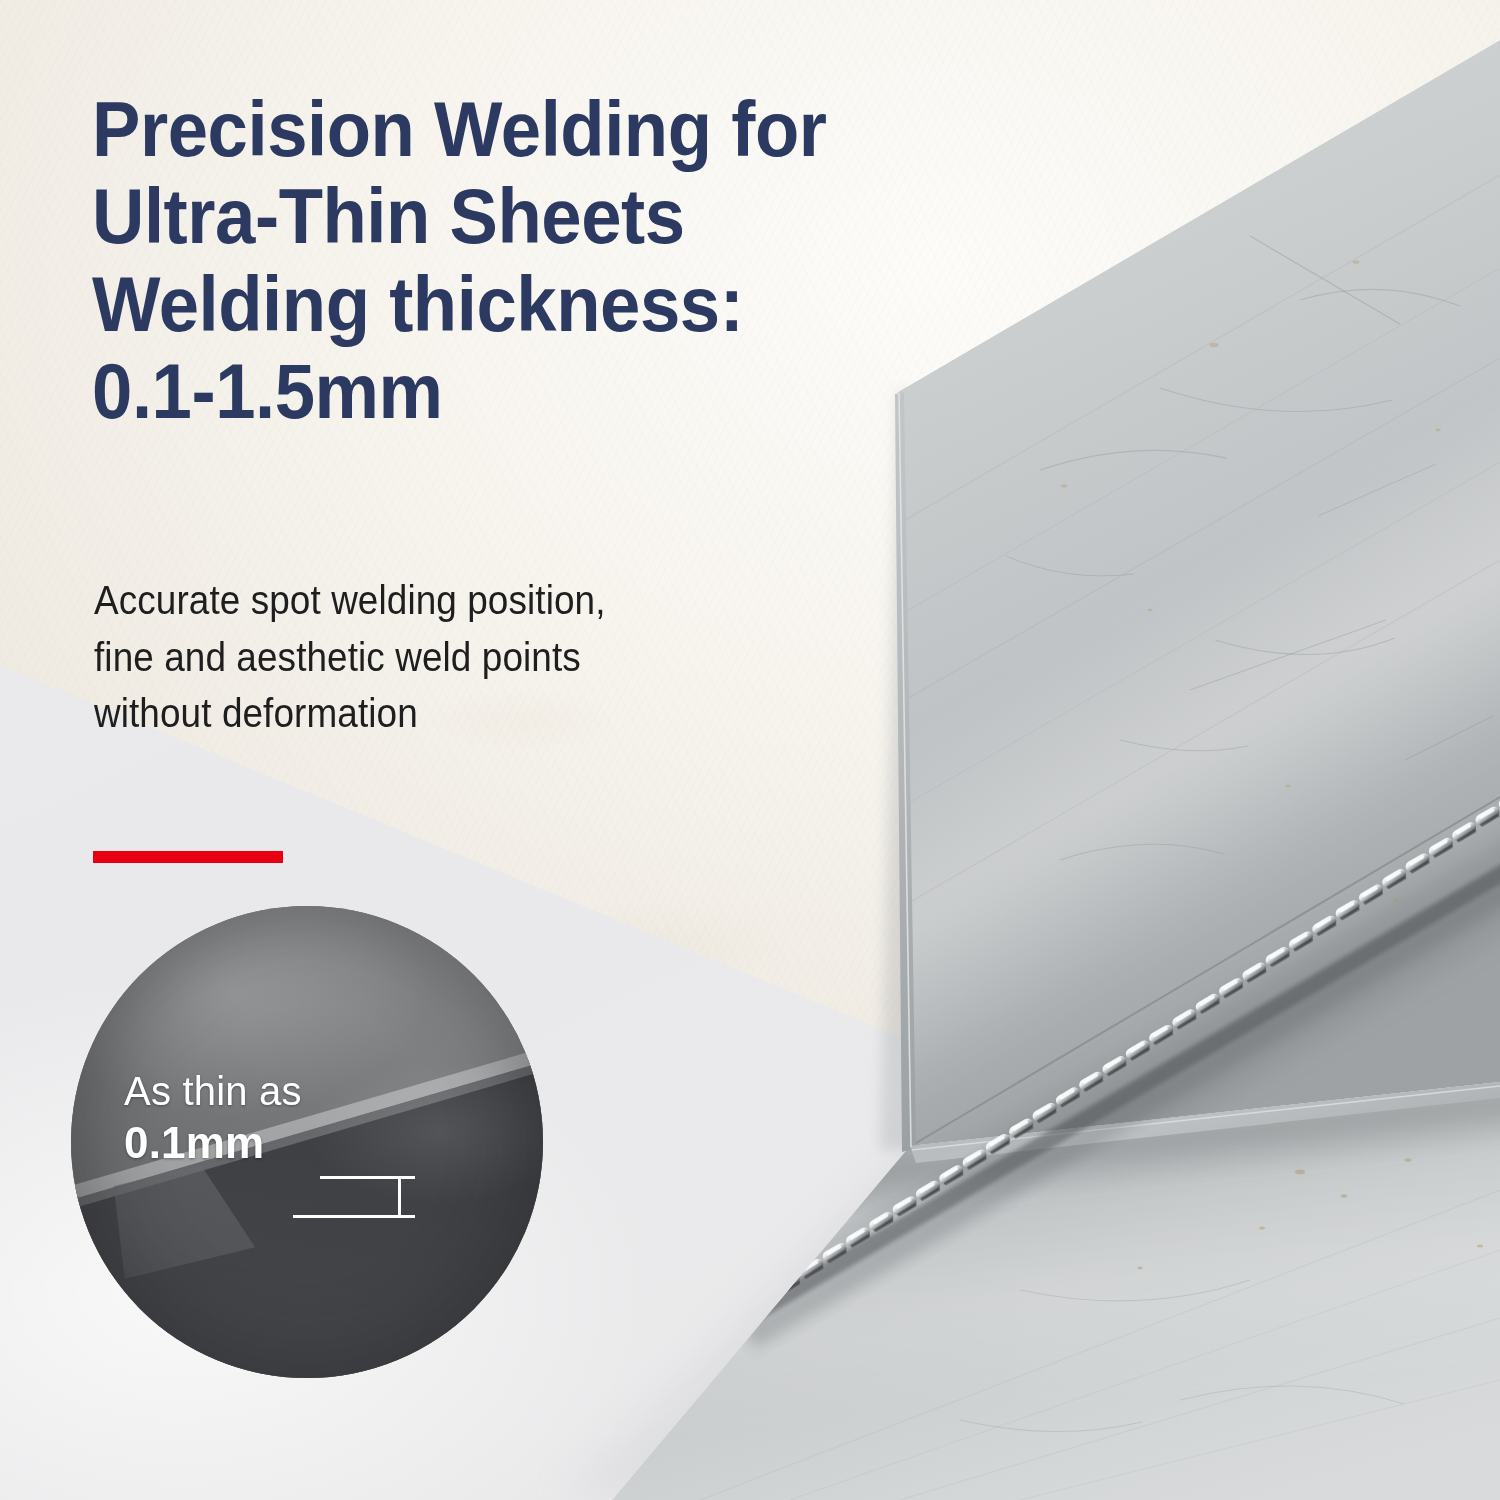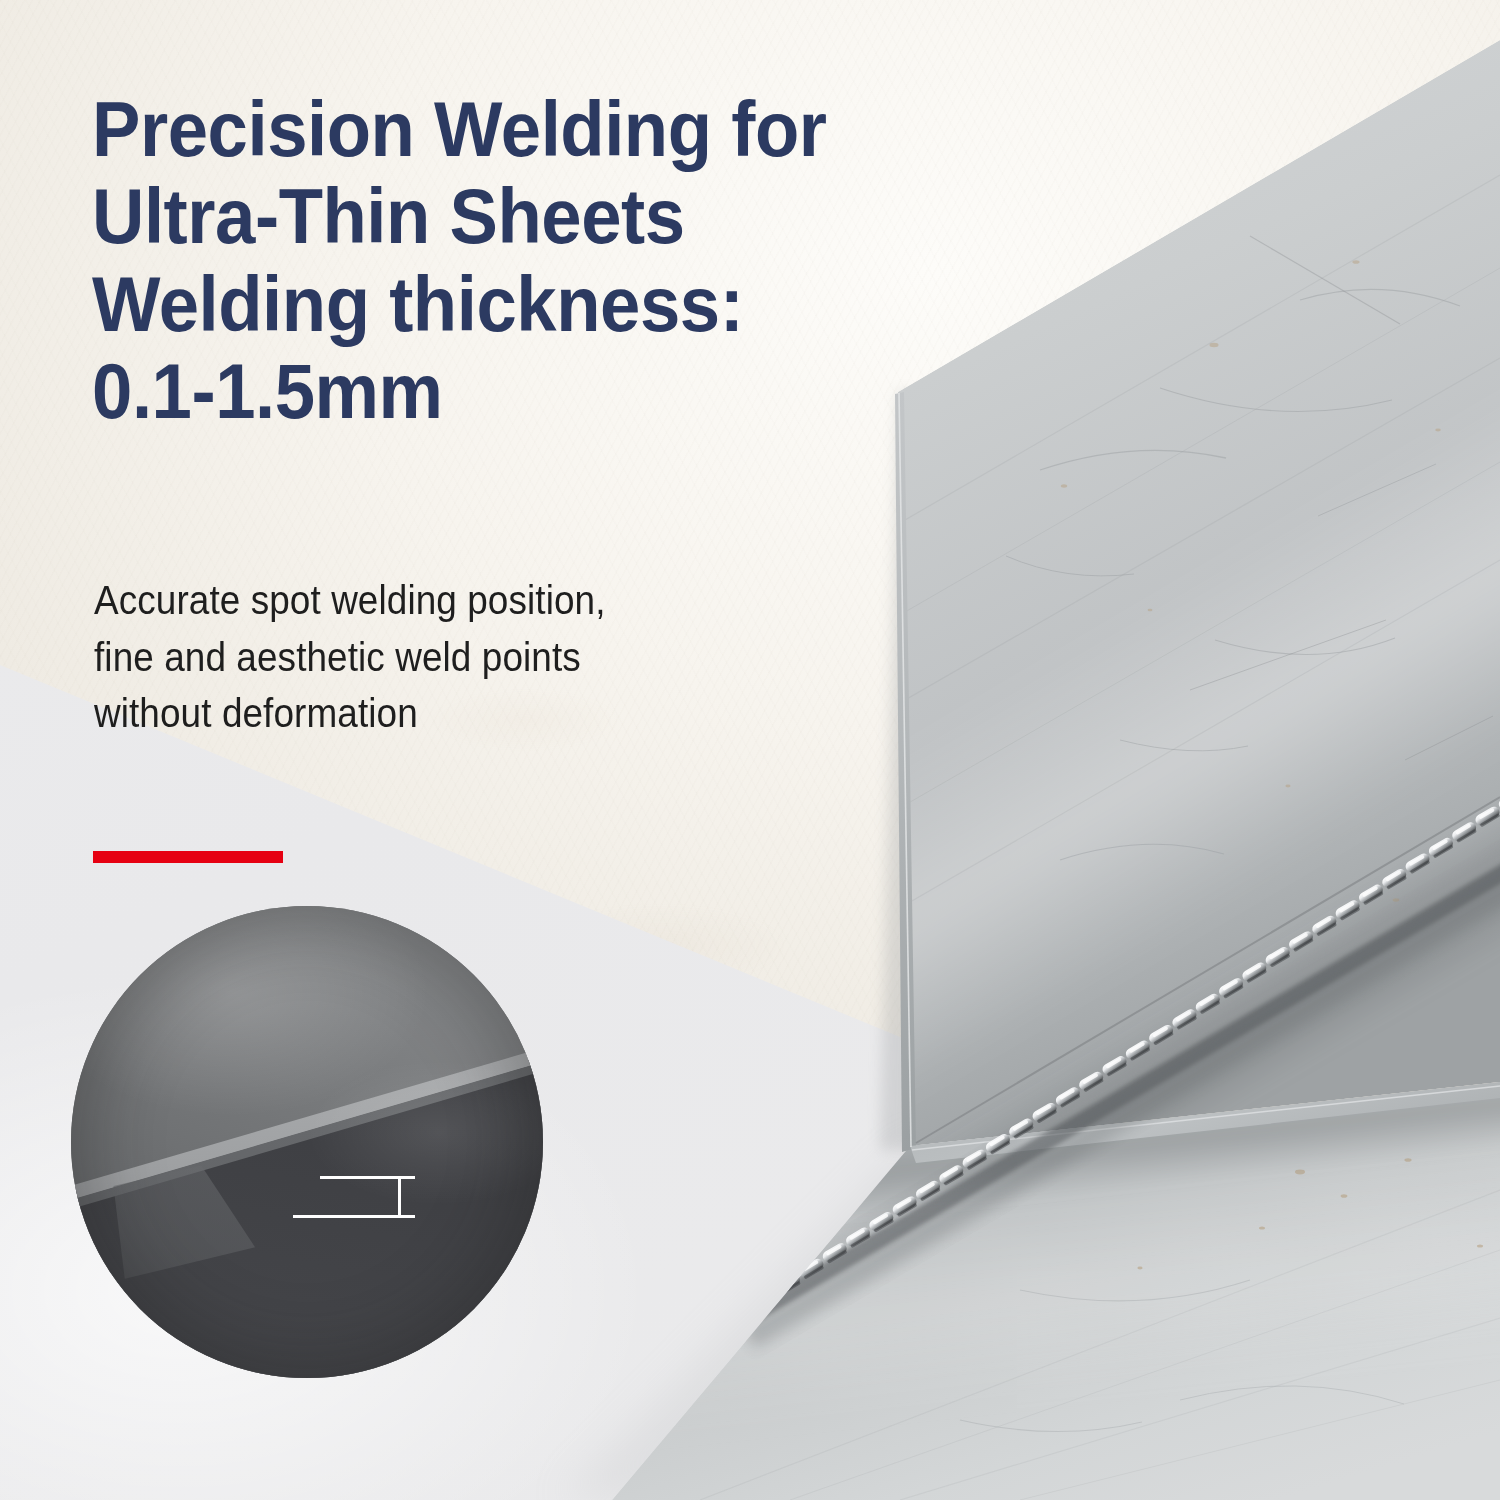--- a/index.html
+++ b/index.html
@@ -534,19 +534,23 @@
 
   <div class="inset">
     <div class="inset-sheet-top"></div>
     <div class="inset-bg-dark"></div>
     <div class="inset-edge"></div>
     <div class="inset-edge2"></div>
     <div class="inset-corner-facet"></div>
     <div class="inset-gloss"></div>
     <div class="inset-vignette"></div>
 
+    <div class="inset-label">
+      <span class="l1">As thin as</span>
+      <span class="l2">0.1mm</span>
+    </div>
 
     <div class="dim dim-top"></div>
     <div class="dim dim-bottom"></div>
     <div class="dim dim-vert"></div>
   </div>
 
 </div>
 
 </body></html>

